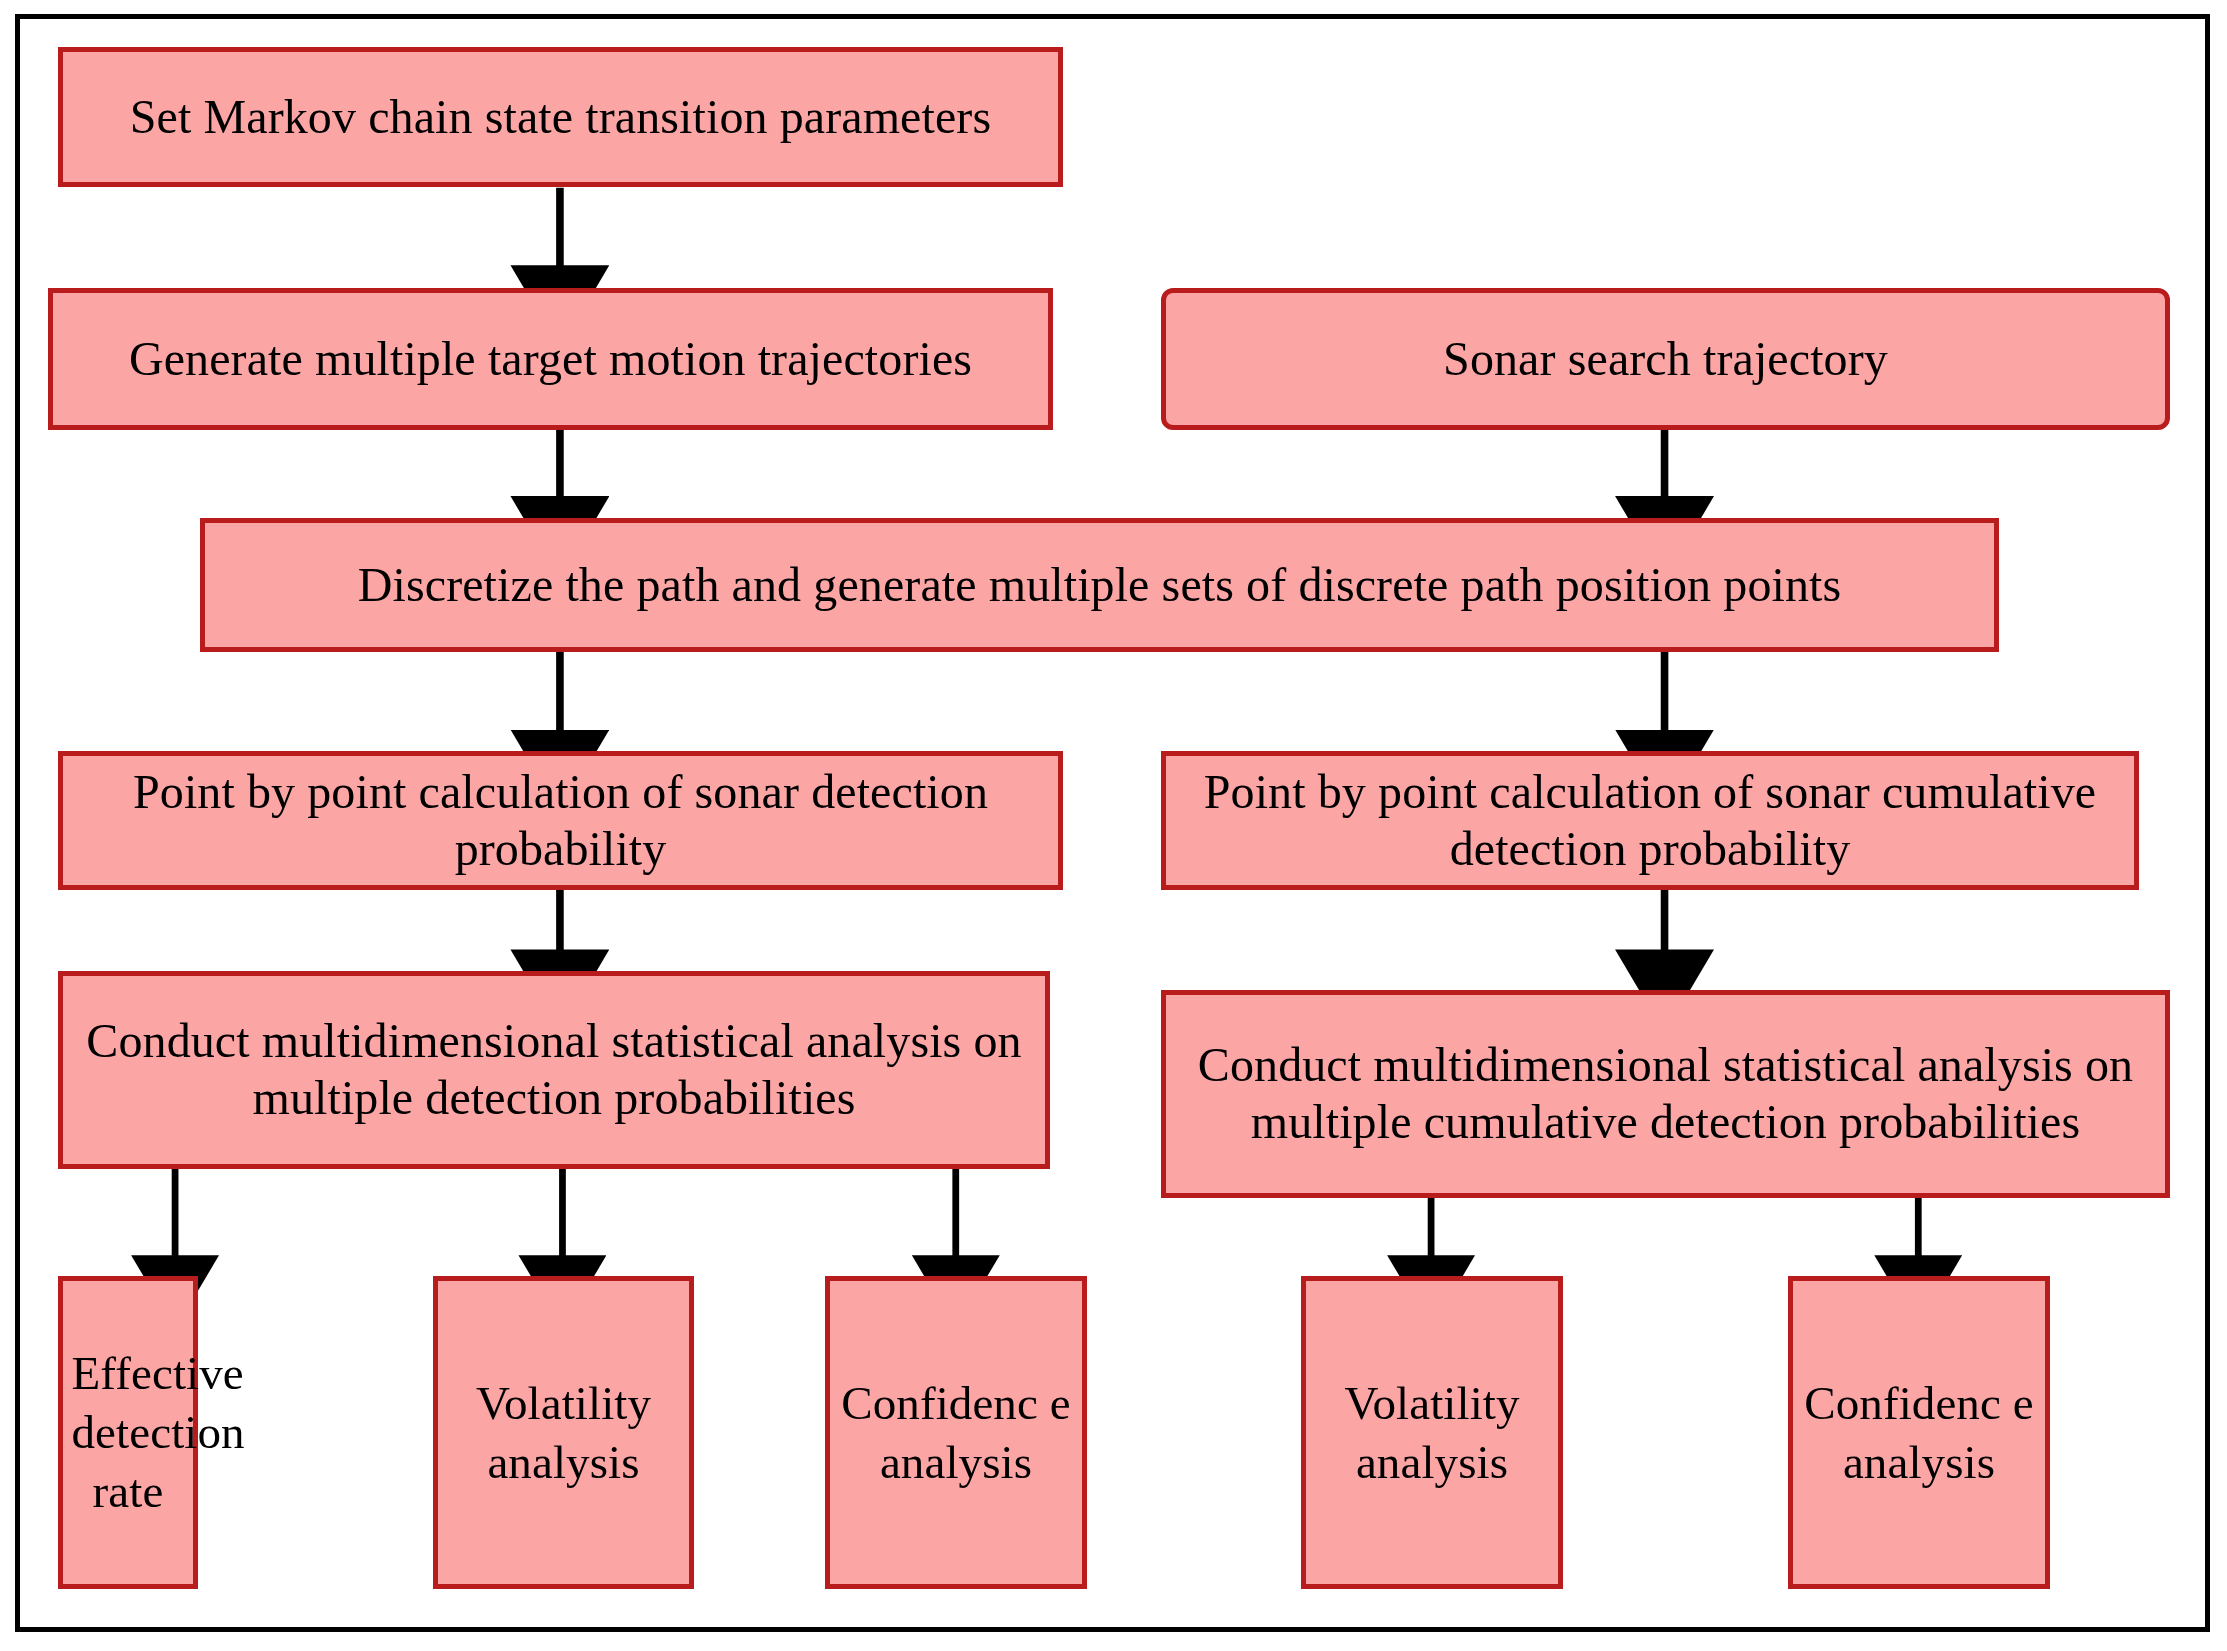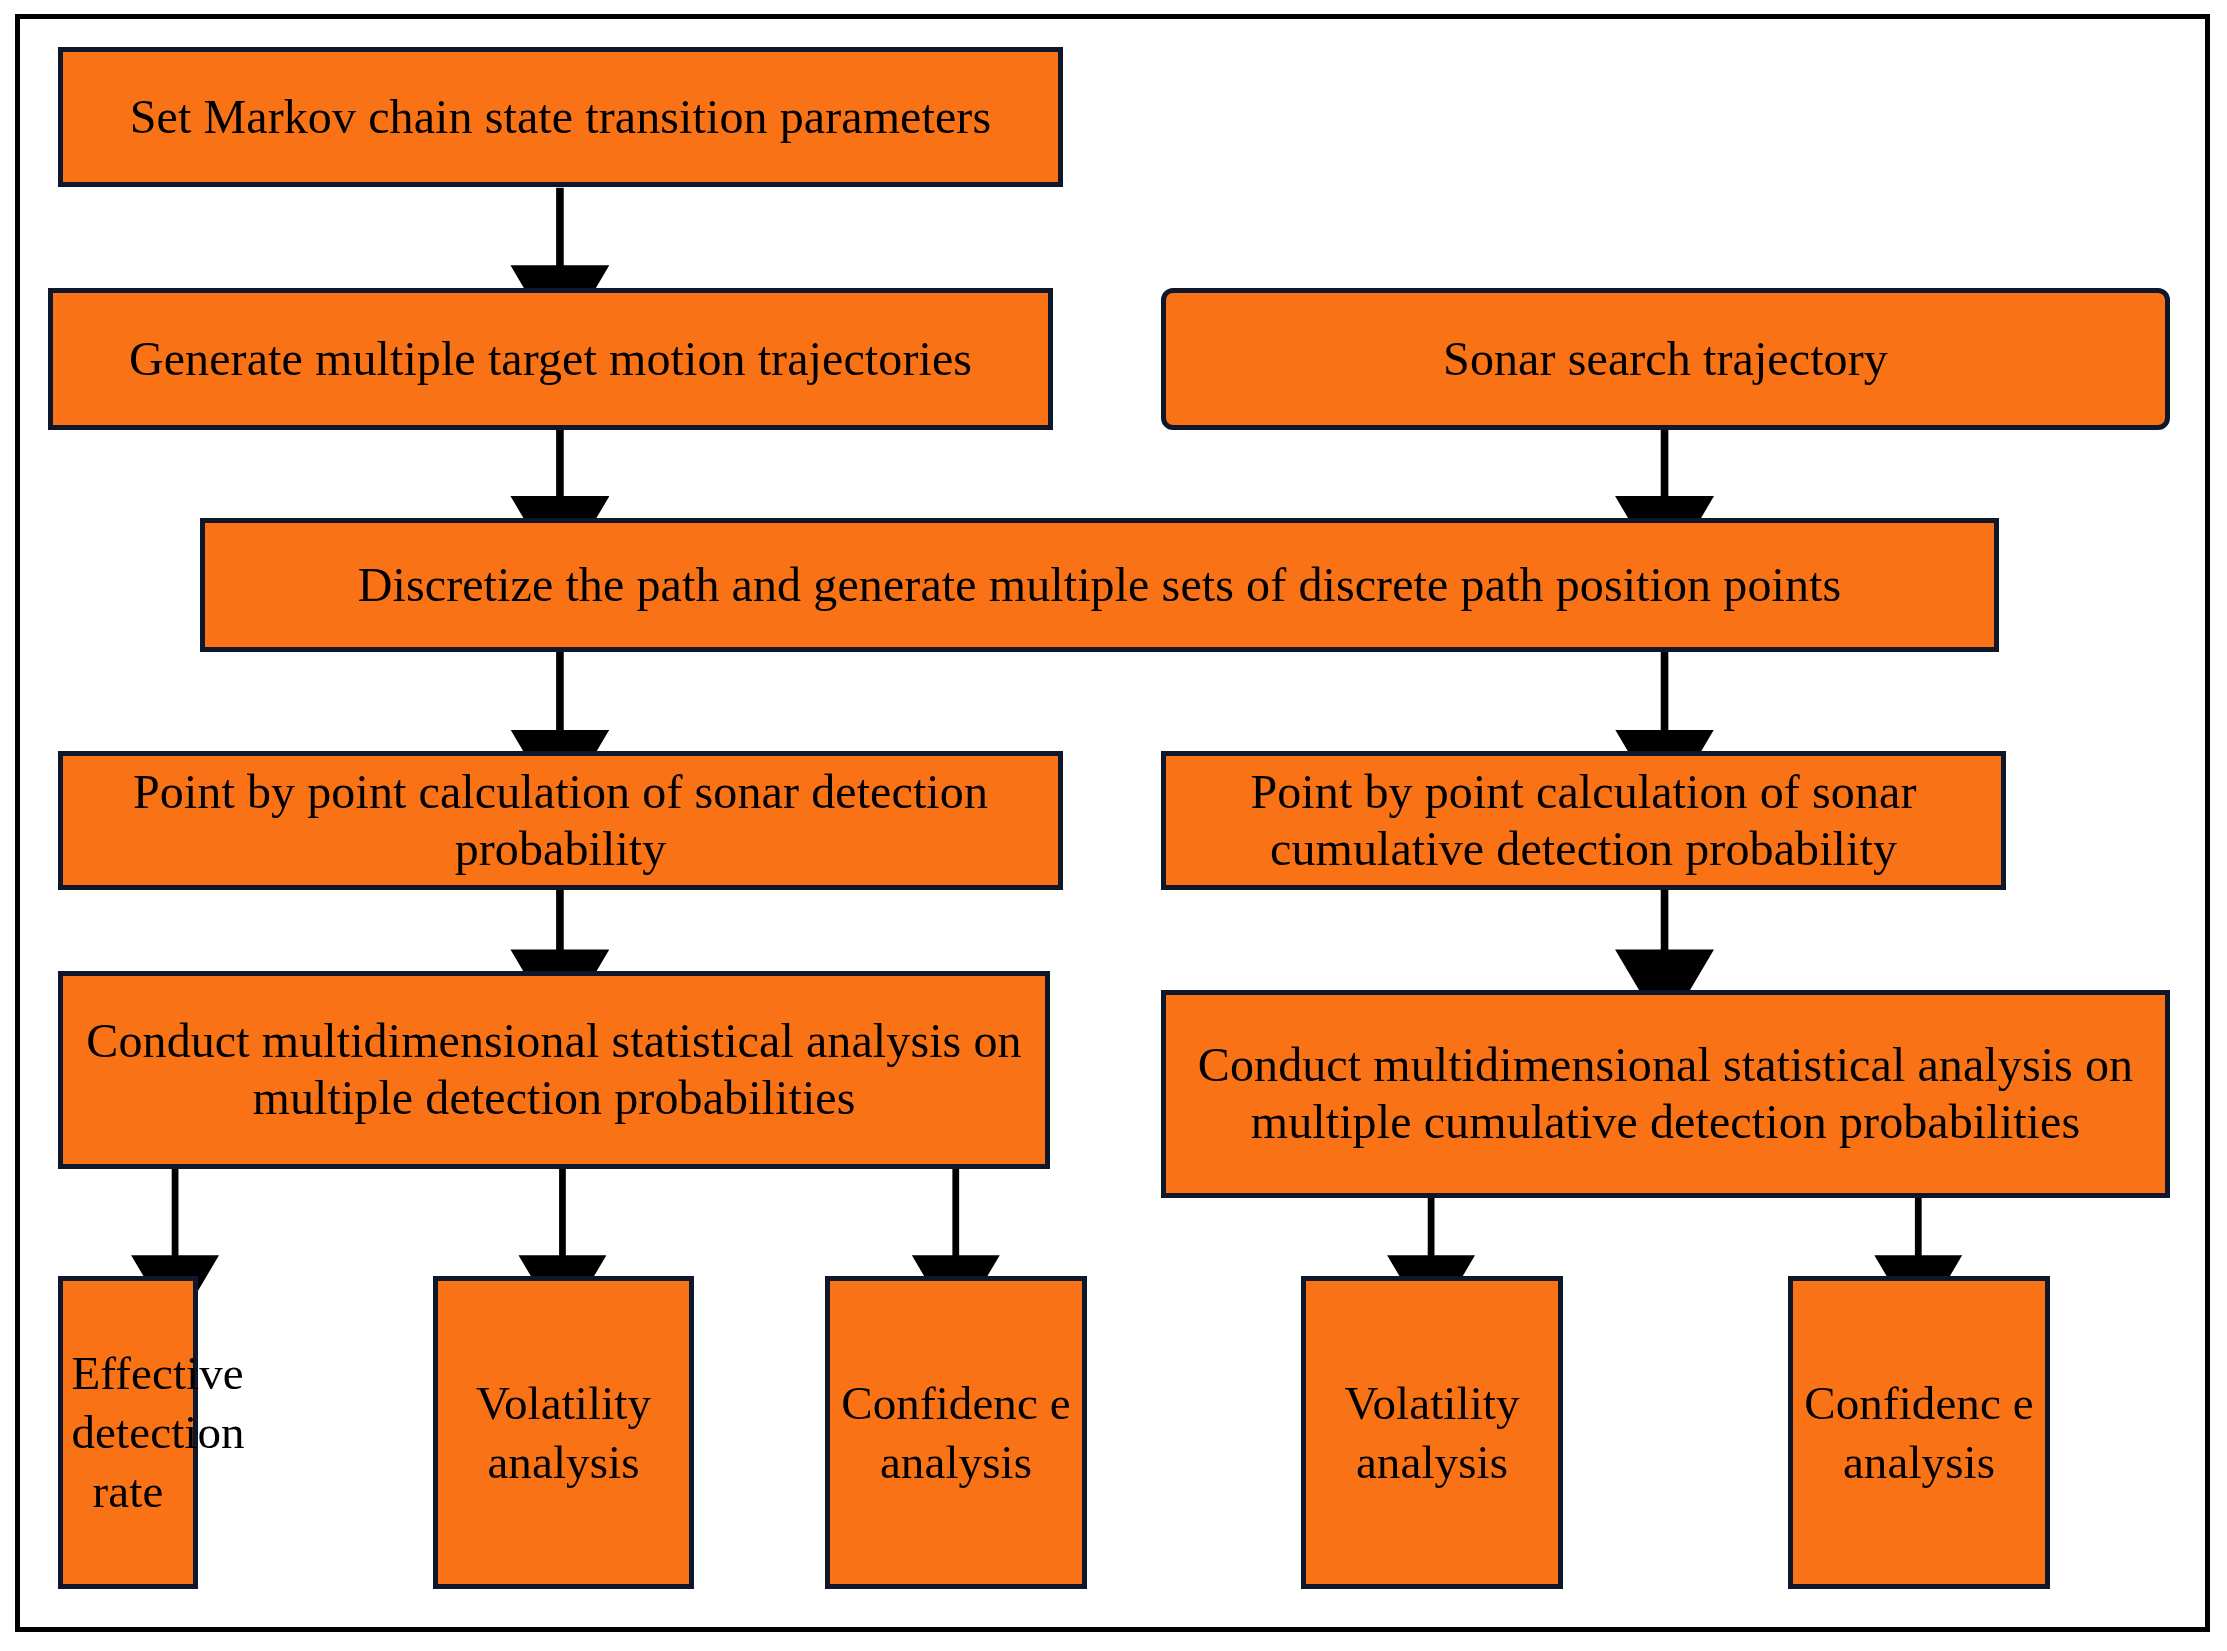--- a/index.html
+++ b/index.html
@@ -24,22 +24,22 @@
     top: 13.5px;
     width: 2195px;
     height: 1618px;
     border: 5px solid #000000;
     box-sizing: border-box;
     background: transparent;
   }
   .node {
     position: absolute;
     box-sizing: border-box;
-    border: 5px solid #0f172a;
-    background: #f97316;
+    border: 5px solid #b91c1c;
+    background: #fca5a5;
     display: flex;
     align-items: center;
     justify-content: center;
     text-align: center;
     color: #000000;
     line-height: 1.18;
     padding: 3.4px 8.5px;
   }
   .node .label {
     display: block;
@@ -109,21 +109,21 @@
   </div>
 
   <div class="node wide" style="left:200px; top:518px; width:1799px; height:134px;justify-content:flex-end;">
     <span class="label">Discretize the path and generate multiple sets of discrete path position points</span>
   </div>
 
   <div class="node" style="left:58px; top:751px; width:1005px; height:139px;">
     <span class="label">Point by point calculation of sonar detection probability</span>
   </div>
 
-  <div class="node" style="left:1161px; top:751px; width:845px; height:139px;">
+  <div class="node" style="left:1161px; top:751px; width:978px; height:139px;">
     <span class="label">Point by point calculation of sonar cumulative detection probability</span>
   </div>
 
   <div class="node" style="left:58px; top:971px; width:992px; height:198px;font-family:Liberation Serif, serif;">
     <span class="label">Conduct multidimensional statistical analysis on multiple detection probabilities</span>
   </div>
 
   <div class="node" style="left:1161px; top:971px; width:1009px; height:208px;margin-top:19px;">
     <span class="label">Conduct multidimensional statistical analysis on multiple cumulative detection probabilities</span>
   </div>

